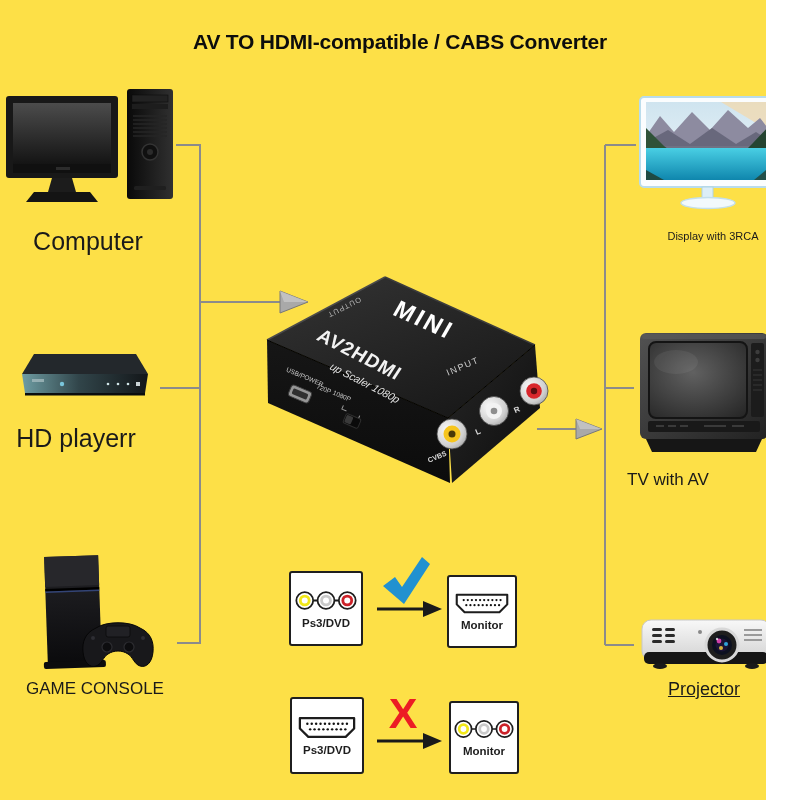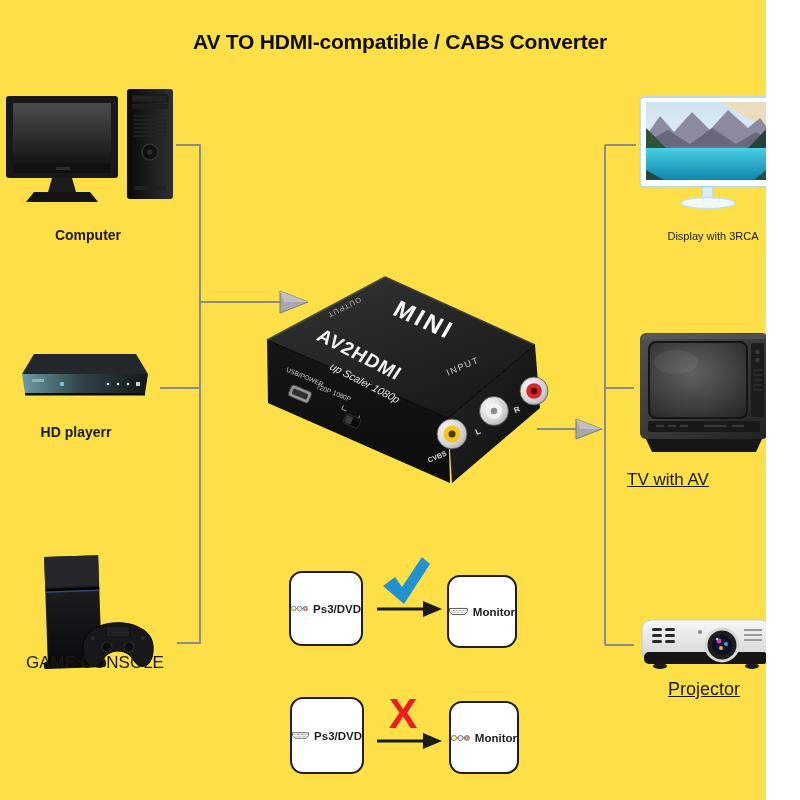--- a/index.html
+++ b/index.html
@@ -2,23 +2,23 @@
 <html><head>
 <meta charset="utf-8">
 <style>
   html,body{margin:0;padding:0;background:#fff;}
   .stage{position:relative;width:766px;height:800px;background:#fde047;overflow:hidden;
          font-family:"Liberation Sans",sans-serif;}
   .stage svg.layer{position:absolute;left:0;top:0;}
   .title{position:absolute;left:0;top:30px;width:800px;text-align:center;
          font-size:21px;font-weight:bold;color:#0d0d0d;letter-spacing:-.2px;}
   .dev-label{position:absolute;transform:translateX(-50%);color:#1a1a1a;white-space:nowrap;}
-  .fs19{font-size:14px;font-weight:bold;} .fs17{font-size:17px;} .fs15{font-size:11px;} .fs18{font-size:18px;}
-  .compat-box{position:absolute;background:#fff;border:2.5px solid #1f1f1f;border-radius:13px;
-      display:flex;flex-direction:row;align-items:center;justify-content:center;gap:5px;box-sizing:border-box;}
+  .fs19{font-size:25px;} .fs17{font-size:17px;} .fs15{font-size:11px;} .fs18{font-size:18px;}
+  .compat-box{position:absolute;background:#fff;border:2.5px solid #1f1f1f;border-radius:3px;
+      display:flex;flex-direction:column;align-items:center;justify-content:center;gap:5px;box-sizing:border-box;}
   .compat-label{font-size:11.5px;font-weight:bold;color:#1d1d1d;}
 </style>
 </head>
 <body>
 
 <div class="stage">
 
   <div class="title">AV TO HDMI-compatible / CABS Converter</div>
 
   <svg class="layer" width="800" height="800" viewBox="0 0 800 800">
@@ -257,23 +257,23 @@
     <polygon points="383,586 395,577 402,587 422,557 430,564 404,604" fill="#2191d0"></polygon>
     <g>
       <path d="M377,741 H423" stroke="#1a1a1a" stroke-width="3.2"></path>
       <polygon points="423,733 442,741 423,749" fill="#1a1a1a"></polygon>
     </g>
     <text x="403" y="728" text-anchor="middle" font-size="43" font-weight="bold" fill="#ec1c24">X</text>
   </svg>
 
   <div class="dev-label fs19" style="left:88px;top:227px;">Computer</div>
   <div class="dev-label fs19" style="left:76px;top:424px;">HD playerr</div>
-  <div class="dev-label fs17" style="left:95px;top:653px;">GAME CONSOLE</div>
+  <div class="dev-label fs17" style="left:95px;top:679px;">GAME CONSOLE</div>
   <div class="dev-label fs15" style="left:713px;top:230px;">Display with 3RCA</div>
-  <div class="dev-label fs17" style="left:668px;top:470px;text-decoration:underline;">TV with AV</div>
+  <div class="dev-label fs17" style="left:668px;top:470px;">TV with AV</div>
   <div class="dev-label fs18" style="left:704px;top:679px;text-decoration:underline;">Projector</div>
 
   <div class="compat-box" style="left:289px;top:571px;width:74px;height:75px;">
     <svg width="62" height="23" viewBox="0 0 70 24">
       <path d="M20.5,12 h5 M44.5,12 h5" stroke="#1d1d1d" stroke-width="2"></path>
       <circle cx="11" cy="12" r="9.5" fill="#fff" stroke="#1d1d1d" stroke-width="2"></circle>
       <circle cx="11" cy="12" r="5" fill="#fff" stroke="#f2e818" stroke-width="3.2"></circle>
       <circle cx="35" cy="12" r="9.5" fill="#fff" stroke="#1d1d1d" stroke-width="2"></circle>
       <circle cx="35" cy="12" r="5" fill="#fff" stroke="#c9c9c9" stroke-width="3.2"></circle>
       <circle cx="59" cy="12" r="9.5" fill="#fff" stroke="#1d1d1d" stroke-width="2"></circle>

